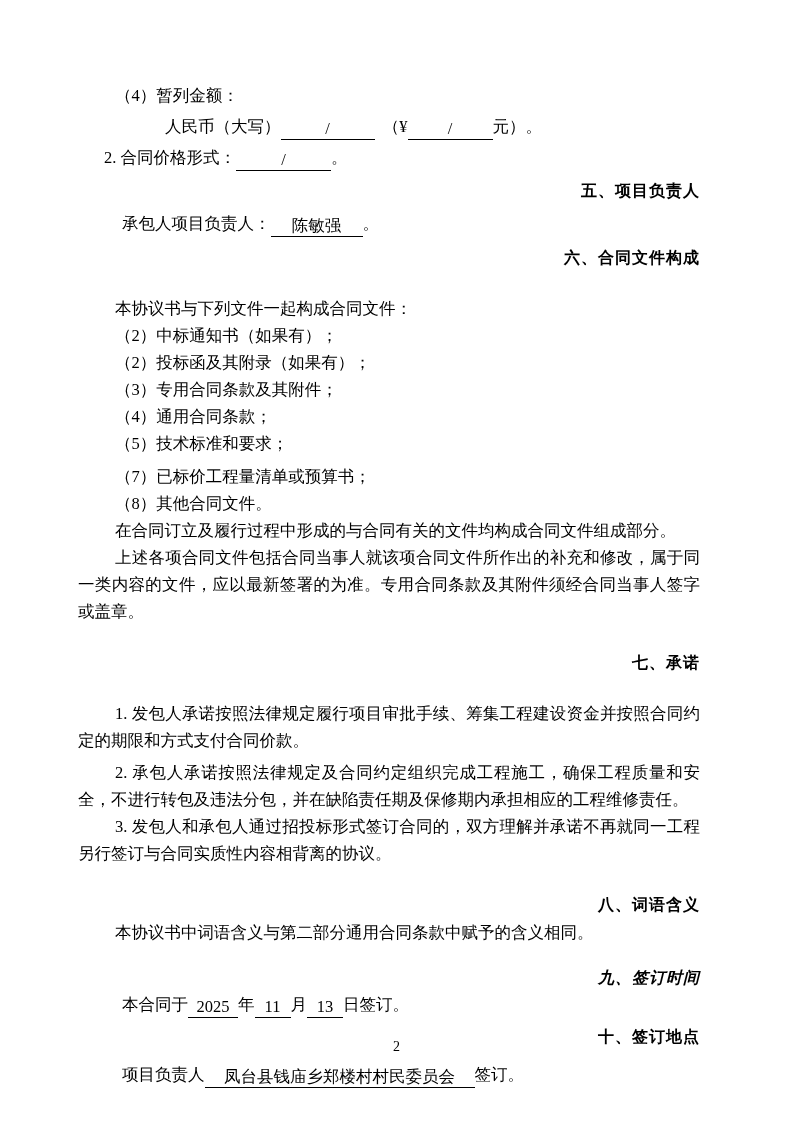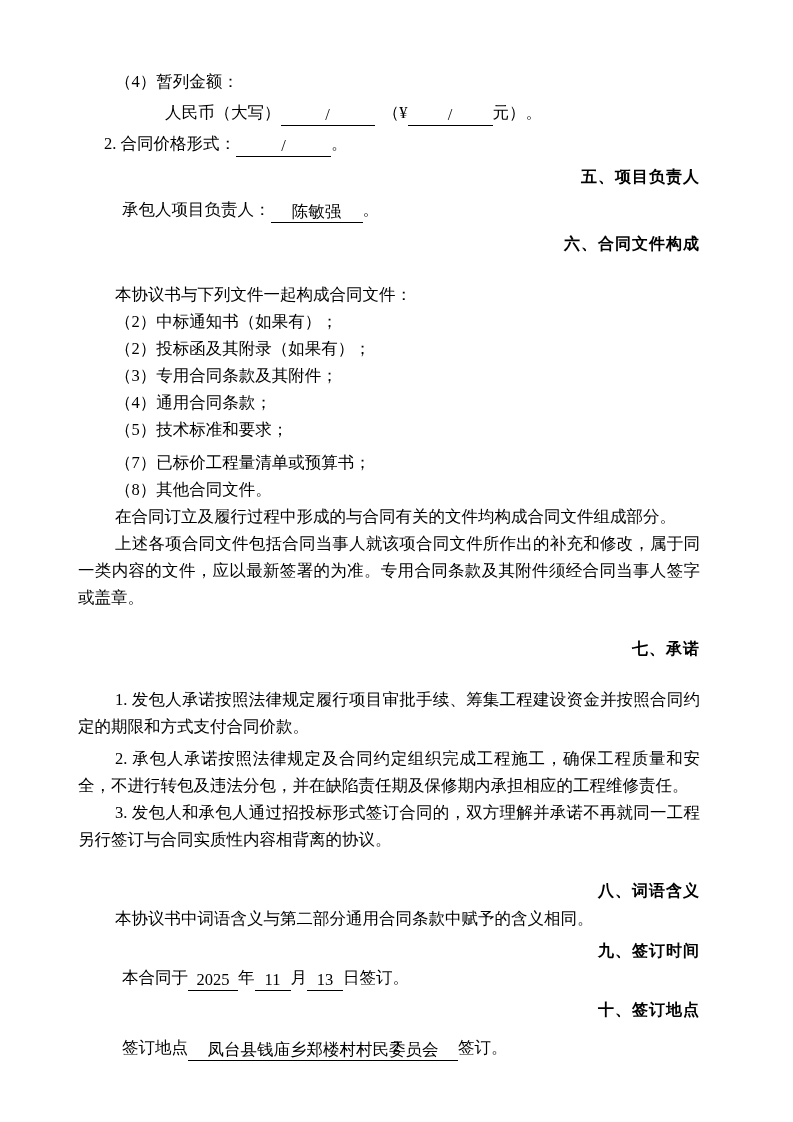--- a/index.html
+++ b/index.html
@@ -5,21 +5,21 @@
   html,body { margin:0; padding:0; background:#ffffff; }
   .page {
     position:relative;
     width:793px; height:1122px;
     background:#ffffff;
     overflow:hidden;
     color:#000;
   }
   .content {
     position:absolute;
-    top:68px; left:78px; width:622px;
+    top:82px; left:78px; width:622px;
     font-family:"Liberation Serif","DejaVu Serif",serif;
     font-size:16.5px;
     line-height:27px;
     text-align:justify;
   }
   p { margin:0; }
   .sec-heading {
     font-family:"Liberation Sans","DejaVu Sans",sans-serif;
     font-weight:bold;
     font-size:16px;
@@ -50,21 +50,21 @@
   .w270 { width:270px; }
   .mt4  { margin-top:4px; }
   .mt5  { margin-top:5px; }
   .mt6  { margin-top:6px; }
   .mt7  { margin-top:7px; }
   .mt8  { margin-top:24px; }
   .mt10 { margin-top:24px; }
   .mt11 { margin-top:11px; }
   .mt24 { margin-top:24px; }
   .mt1  { margin-top:1px; }
-  .mt2  { margin-top:5px; }
+  .mt2  { margin-top:18px;font-style:italic; }
   .page-number {
     position:absolute;
     top:1038px; left:0; width:100%;
     text-align:center;
     font-family:"Liberation Serif","DejaVu Serif",serif;
     font-size:14px;
     line-height:18px;
   }
 </style>
 </head>
@@ -103,18 +103,18 @@
     <p class="ind2 mt5">2. 承包人承诺按照法律规定及合同约定组织完成工程施工，确保工程质量和安全，不进行转包及违法分包，并在缺陷责任期及保修期内承担相应的工程维修责任。</p>
     <p class="ind2">3. 发包人和承包人通过招投标形式签订合同的，双方理解并承诺不再就同一工程另行签订与合同实质性内容相背离的协议。</p>
 
     <p class="sec-heading mt24">八、词语含义</p>
     <p class="ind2 mt1">本协议书中词语含义与第二部分通用合同条款中赋予的含义相同。</p>
 
     <p class="sec-heading mt2">九、签订时间</p>
     <p class="ind25"><span>本合同于</span><span class="blank w50">2025</span><span>年</span><span class="blank w36">11</span><span>月</span><span class="blank w36">13</span><span>日签订。</span></p>
 
     <p class="sec-heading mt5">十、签订地点</p>
-    <p class="ind25 mt11"><span>签订地点</span><span class="blank w270">凤台县钱庙乡郑楼村村民委员会</span><span>签订。</span></p>
+    <p class="ind25 mt11"><span>项目负责人</span><span class="blank w270">凤台县钱庙乡郑楼村村民委员会</span><span>签订。</span></p>
 
   </div>
 
   <div class="page-number">2</div>
 </div>
 
 </body></html>

